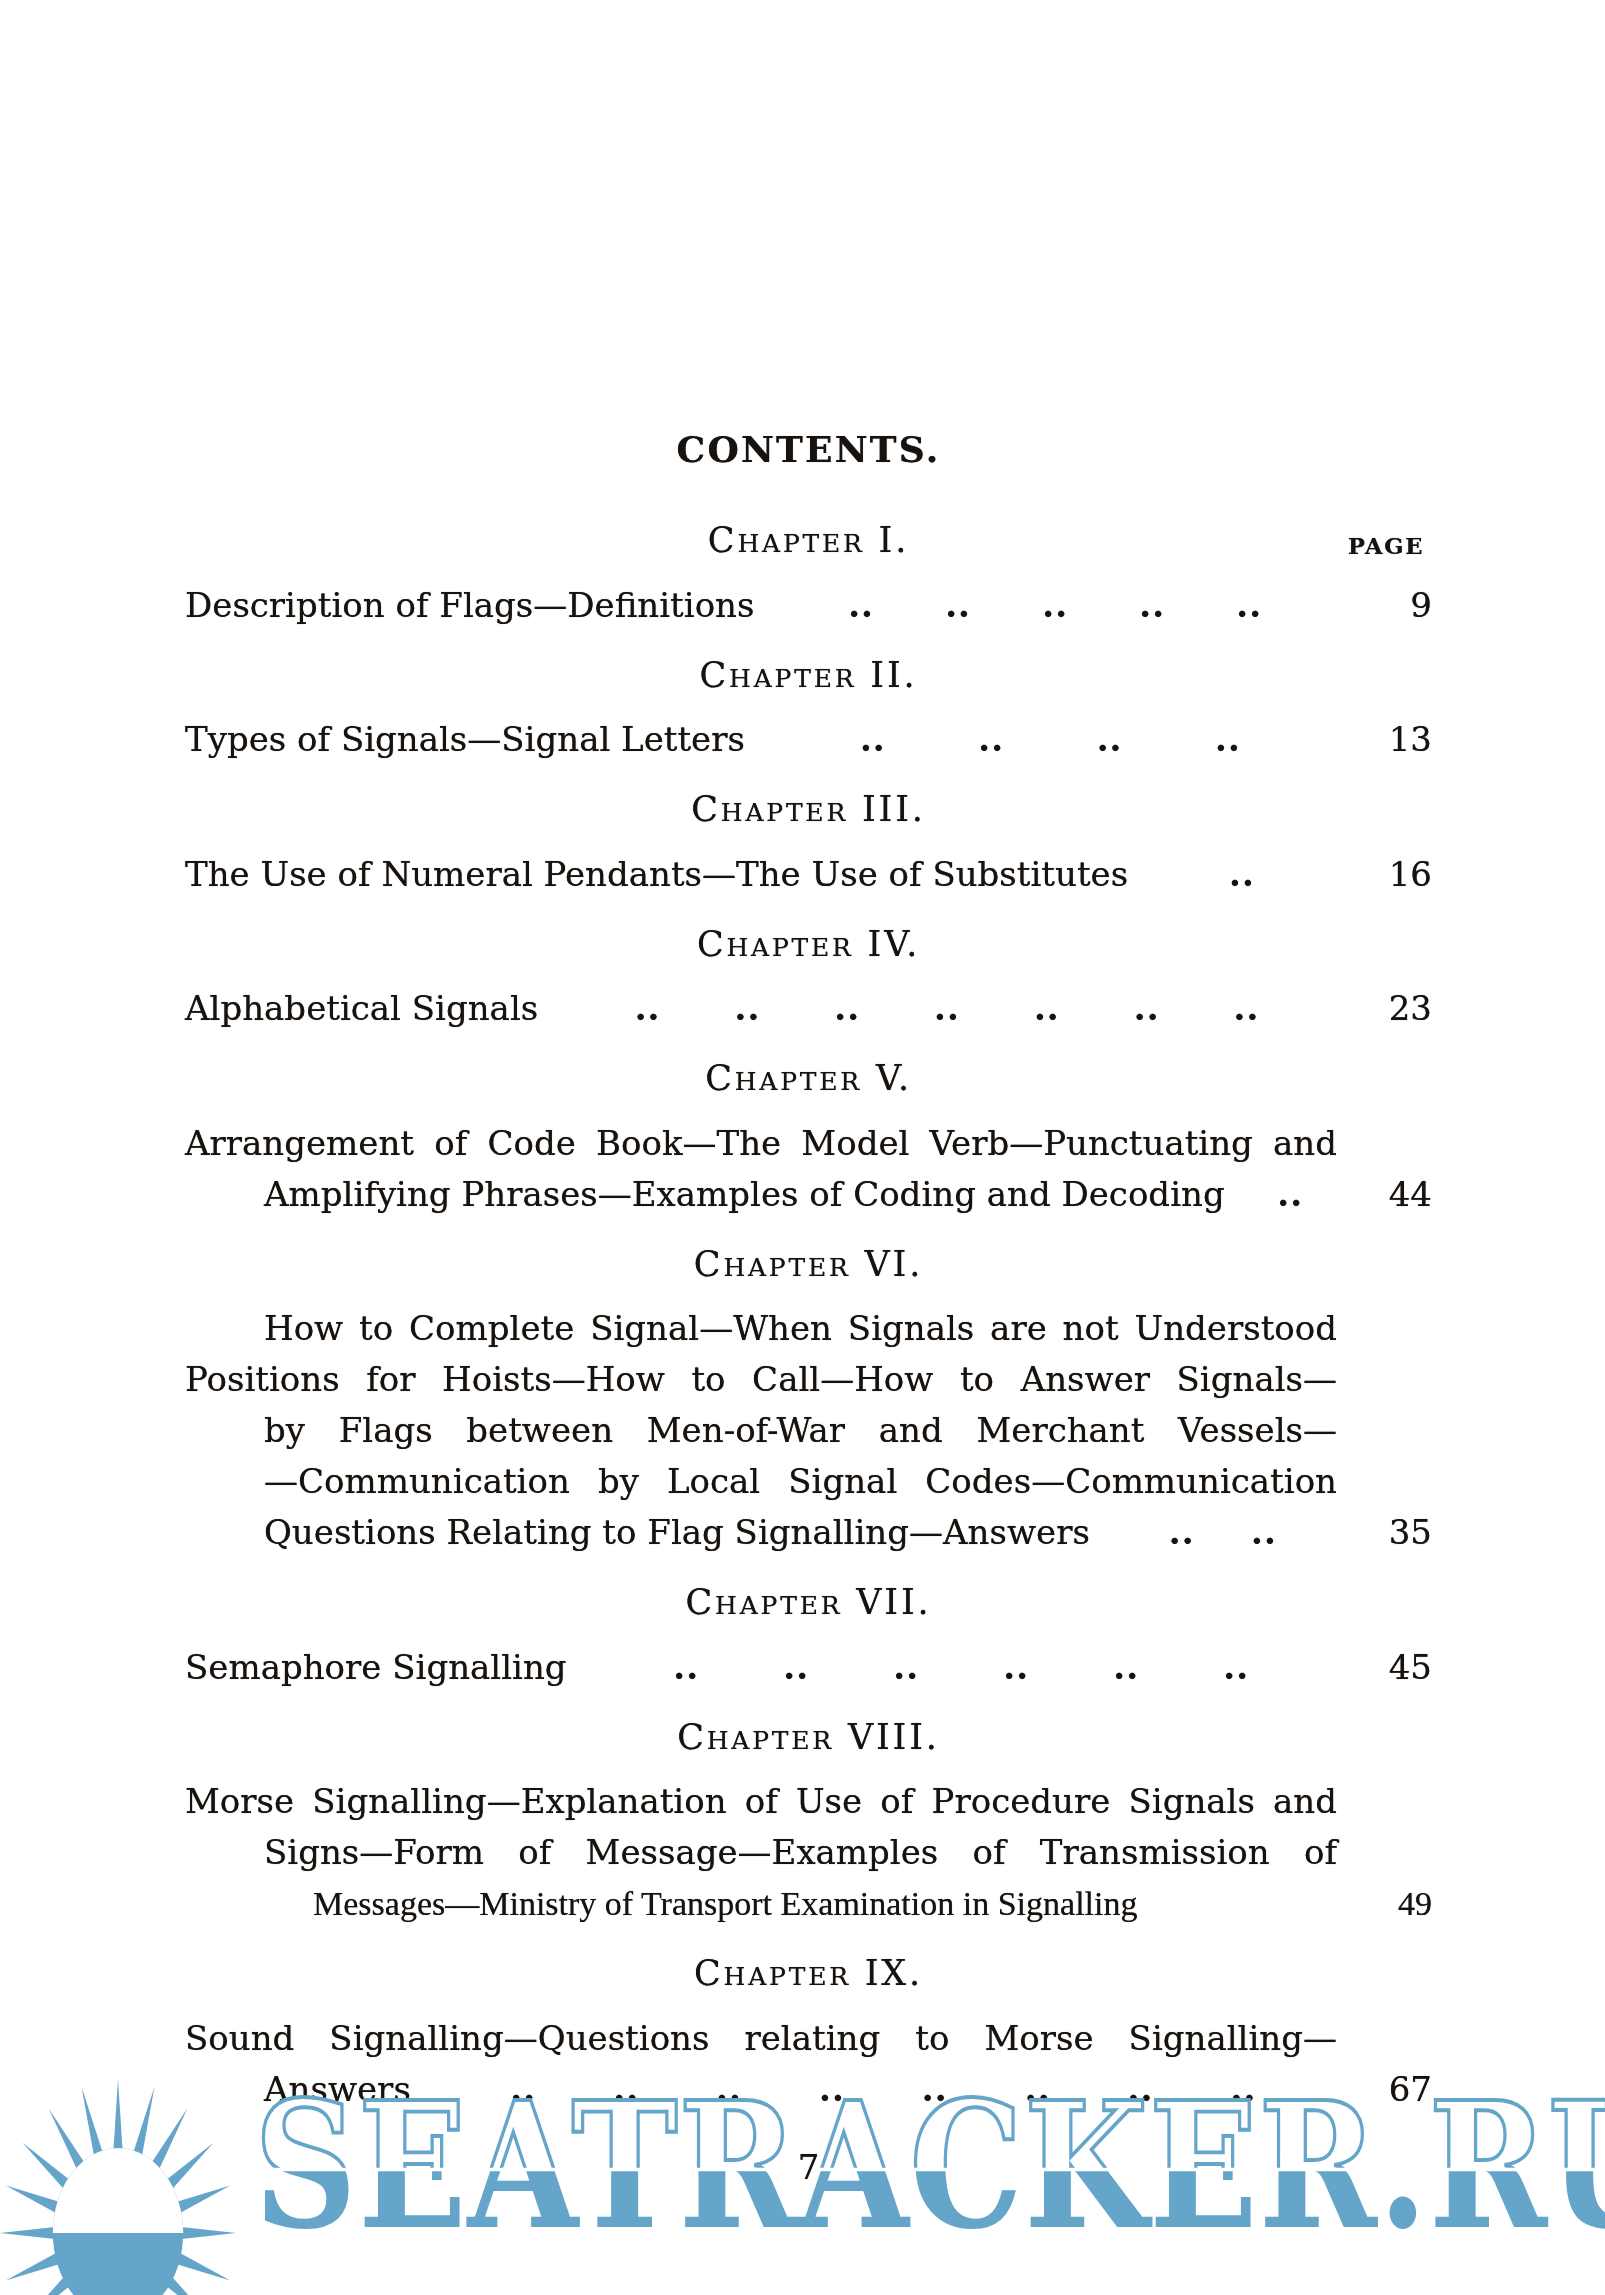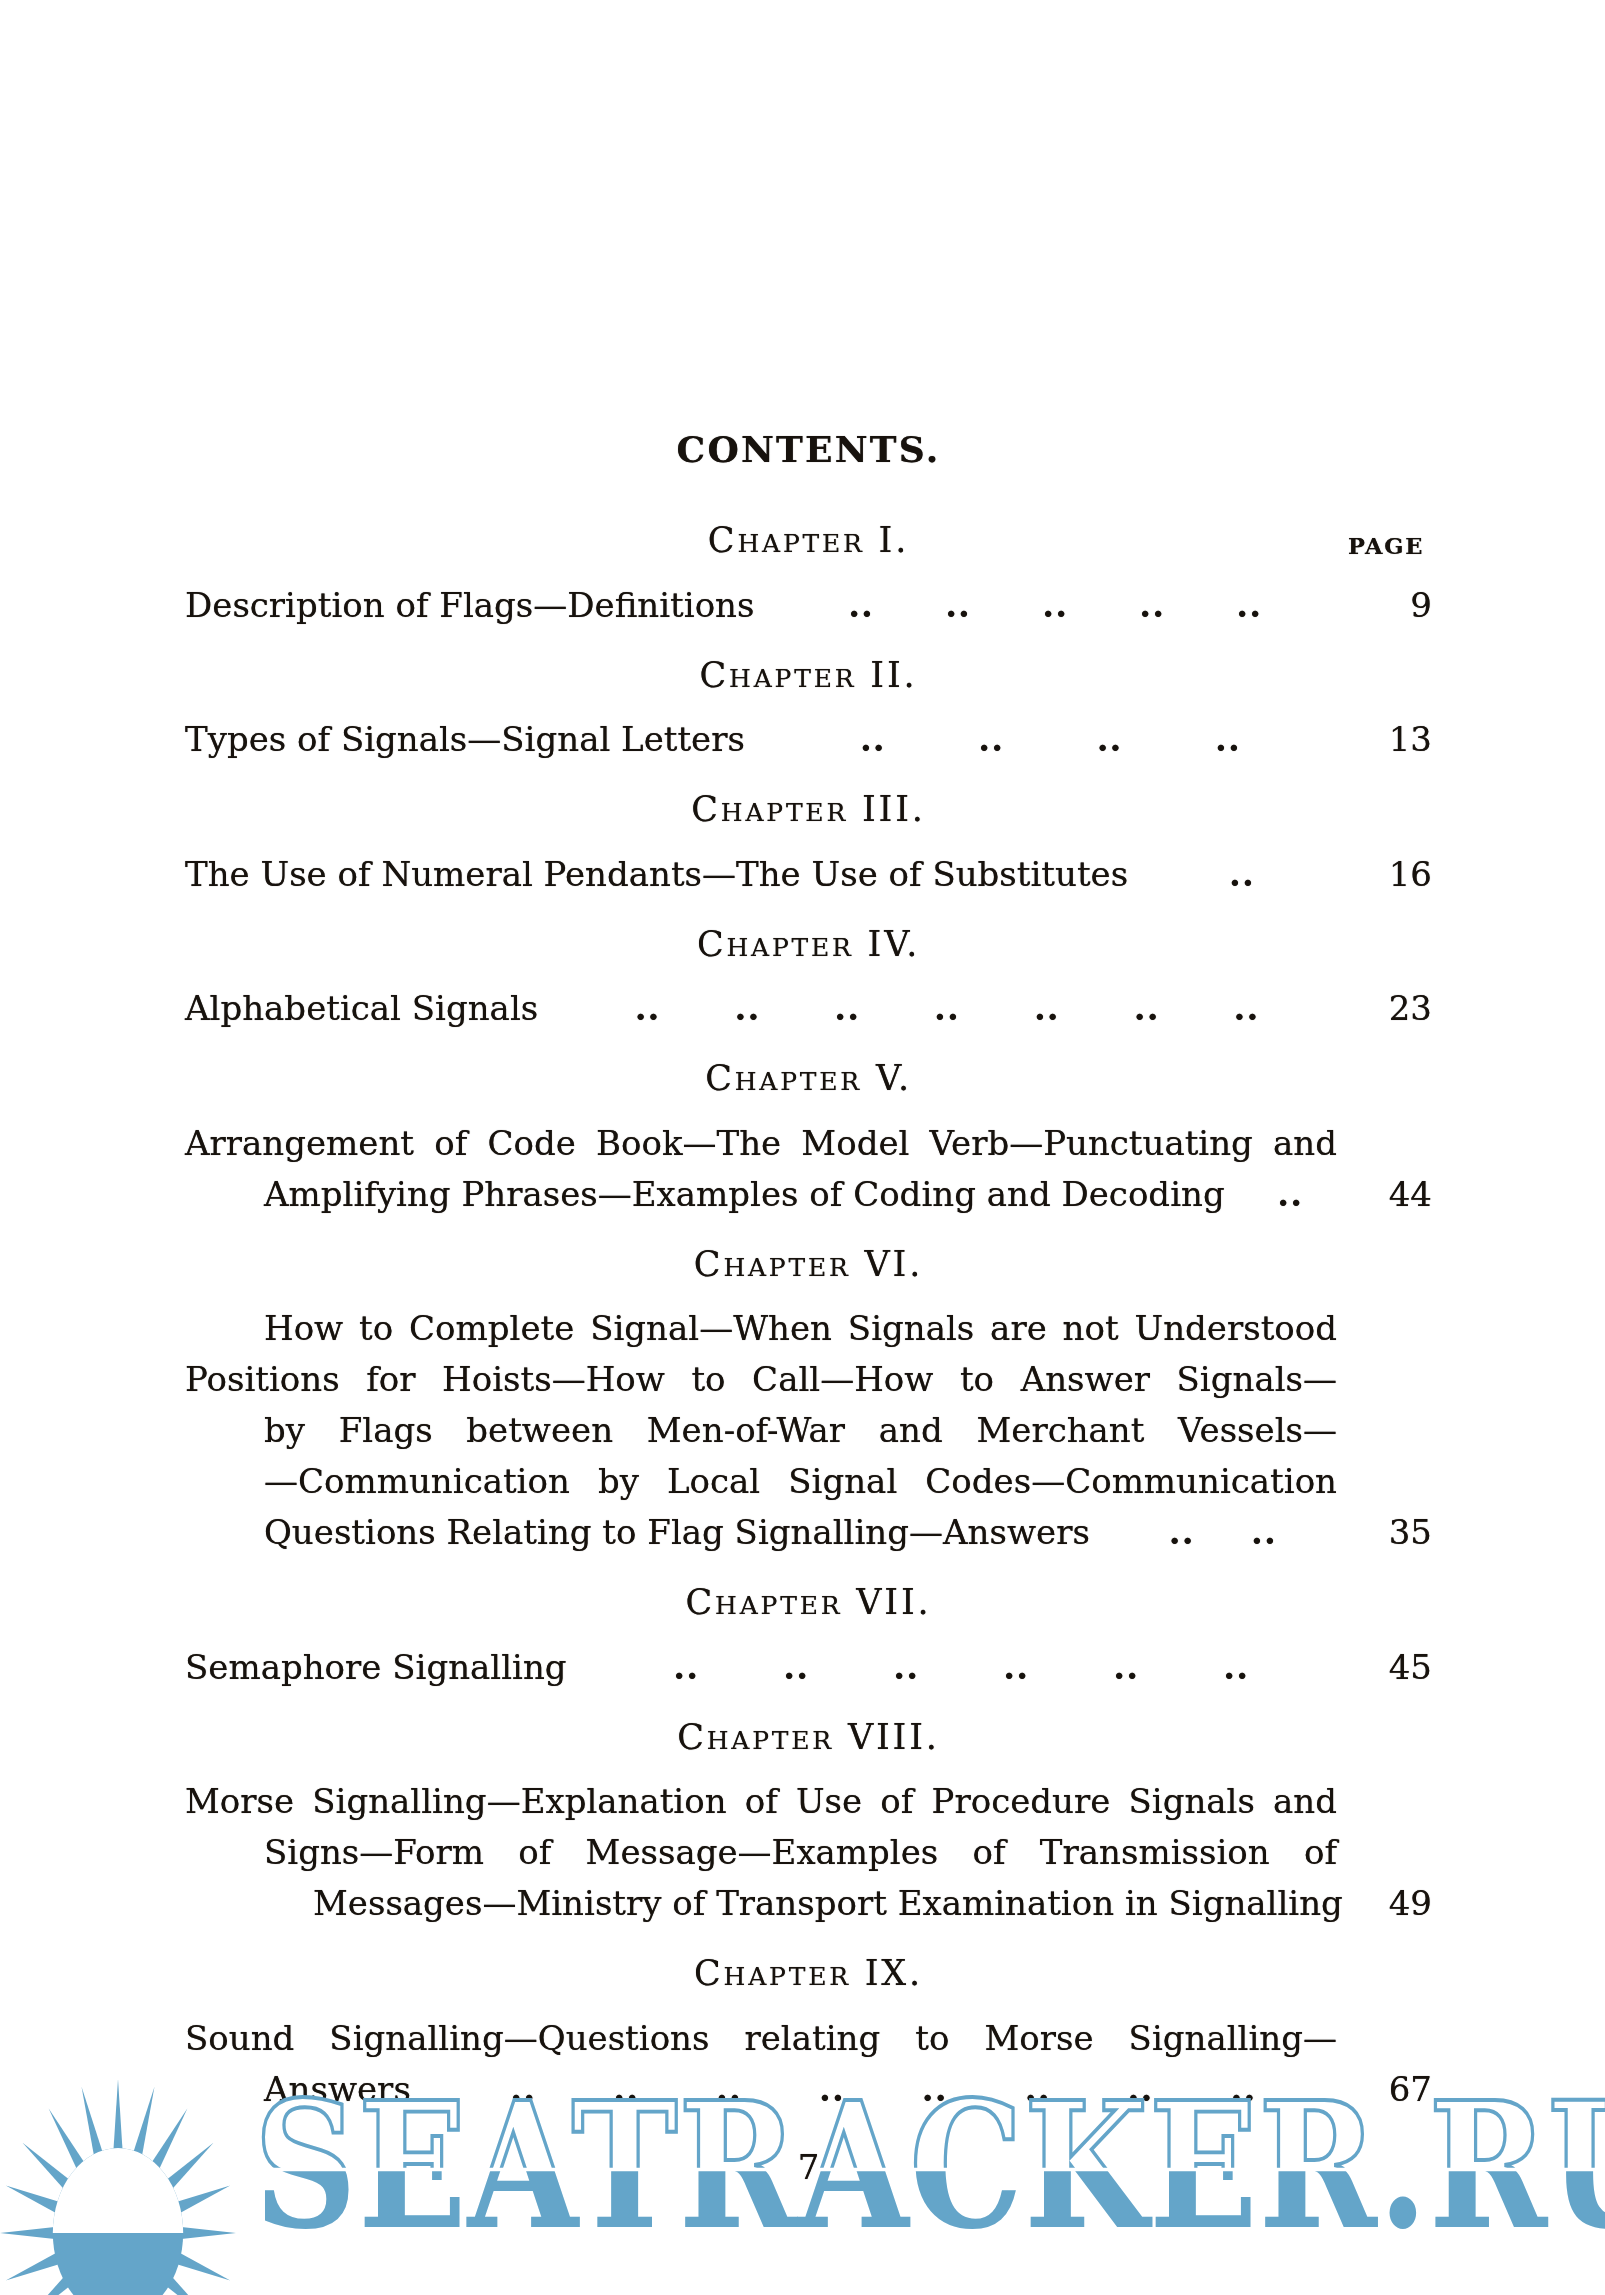--- a/index.html
+++ b/index.html
@@ -20,21 +20,21 @@
   .sec:first-of-type .hrow{margin-top:52px;}
   .heading{font-size:35px;font-variant:small-caps;letter-spacing:2.8px;}
   .page-label{
     position:absolute;right:8px;top:5.6px;
     font-size:22.5px;font-weight:bold;letter-spacing:1.7px;
   }
   .line{display:flex;align-items:baseline;font-size:34px;line-height:51px;}
   .line .txt{white-space:pre;}
   .line.j{display:block;text-align:justify;text-align-last:justify;padding-right:95px;}
   .ind1{padding-left:79px;justify-content:center;}
-  .ind2{padding-left:128px;}
+  .ind2{padding-left:128px;font-family:Liberation Serif, serif;}
   .leader{
     flex:1;display:flex;justify-content:space-evenly;align-items:baseline;
     padding:0 14.6px 0 22.5px;font-weight:bold;letter-spacing:1.1px;
   }
   .pg{margin-left:auto;min-width:84px;text-align:right;}
   .folio{text-align:center;font-size:34px;line-height:51px;margin-top:27px;}
 
   
   .watermark{position:absolute;left:0;top:2032px;width:1605px;height:264px;pointer-events:none;}
   .sun{position:absolute;left:0;top:-4.5px;}

